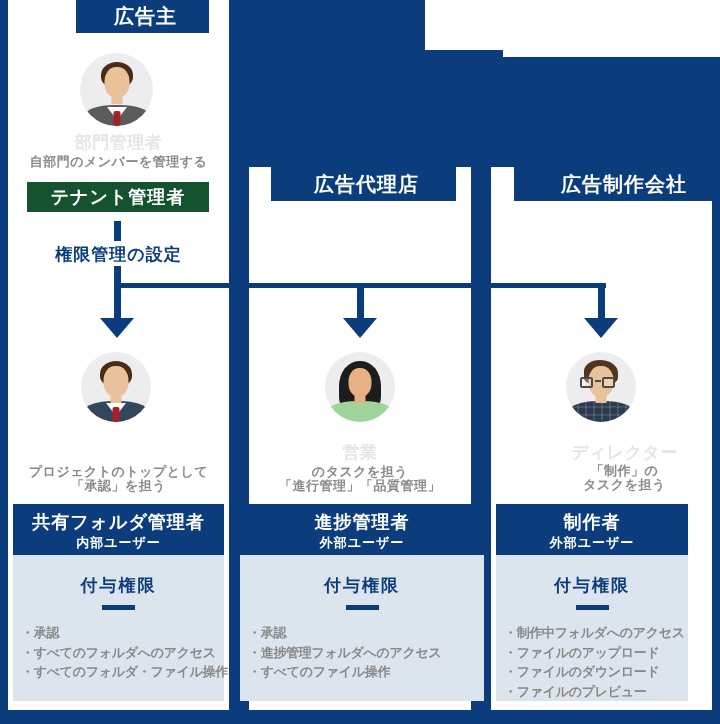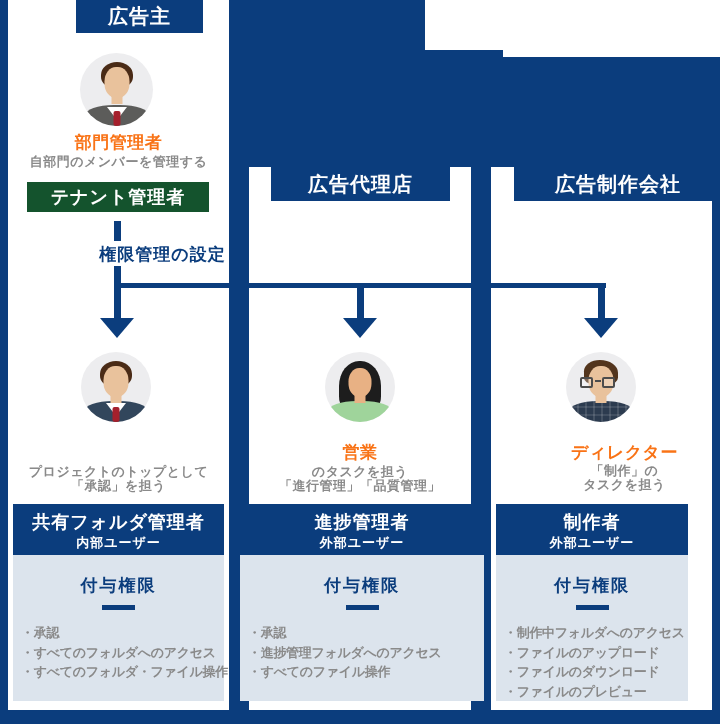--- a/index.html
+++ b/index.html
@@ -1,50 +1,50 @@
 <!DOCTYPE html>
 <html><head>
 <meta charset="utf-8">
 <style>
   html,body{margin:0;padding:0;}
   body{font-family:"DejaVu Sans","Liberation Sans",sans-serif;}
   .stage{position:relative;width:720px;height:724px;background:#0b3d7d;overflow:hidden;}
   .abs{position:absolute;}
   .white{background:#ffffff;}
-  .navy-bg{background:#0b3d7d;}
+  .navy-bg{background:#0b3d7d;padding-left:6px;}
   .center{text-align:center;}
 
   
   .panel-col1{left:8px;top:0;width:221px;height:710px;}
   .panel-col2{left:249px;top:167px;width:222px;height:543px;}
   .panel-col3{left:491px;top:167px;width:221px;height:543px;}
   .white-tr1{left:425px;top:0;width:78px;height:50px;}
   .white-tr2{left:503px;top:0;width:217px;height:57px;}
 
   
   .hbadge{color:#fff;font-weight:bold;font-size:20px;display:flex;align-items:center;justify-content:center;letter-spacing:1px;}
   .hb1{left:76px;top:0;width:127px;height:33px;}
   .hb2{left:271px;top:167px;width:179px;height:34px;}
   .hb3{left:514px;top:167px;width:208px;height:34px;}
 
   
   .c1{left:8px;width:221px;}
   .c2{left:249px;width:222px;}
   .c3{left:494px;width:261px;font-family:Liberation Mono, monospace;}
 
-  .role-name{font-size:17px;font-weight:bold;color:#f97316;letter-spacing:0.5px;}
+  .role-name{font-size:17px;font-weight:bold;color:#e5e5e5;letter-spacing:0.5px;}
   .gray-desc{font-size:13px;line-height:14px;font-weight:bold;color:#8a8a8a;letter-spacing:0.5px;}
 
   .teal-badge{left:27px;top:182px;width:182px;height:30px;background:#14532d;color:#fff;
     font-size:18px;font-weight:bold;display:flex;align-items:center;justify-content:center;letter-spacing:1px;}
 
   .conn{background:#0b3d7d;}
   .arrow-head{width:0;height:0;border-left:17px solid transparent;border-right:17px solid transparent;border-top:20px solid #0b3d7d;}
 
-  .perm-label{font-size:17px;font-weight:bold;color:#0b3d7d;letter-spacing:1px;padding-left:44px;}
+  .perm-label{font-size:17px;font-weight:bold;color:#0b3d7d;letter-spacing:1px;}
 
   .role-band{top:504px;height:51px;background:#0b3d7d;color:#fff;text-align:center;}
   .rb1{left:13px;width:211px;}
   .rb2{left:240px;width:244px;}
   .rb3{left:496px;width:192px;}
   .role-band .t{font-size:18px;font-weight:bold;padding-top:6px;letter-spacing:1px;}
   .role-band .s{font-size:13px;font-weight:bold;letter-spacing:1px;}
 
   .perm-panel{top:555px;height:146px;background:#dce4ed;}
   .perm-head{margin-top:19px;font-size:17px;font-weight:bold;color:#0b3d7d;text-align:center;letter-spacing:2px;}

